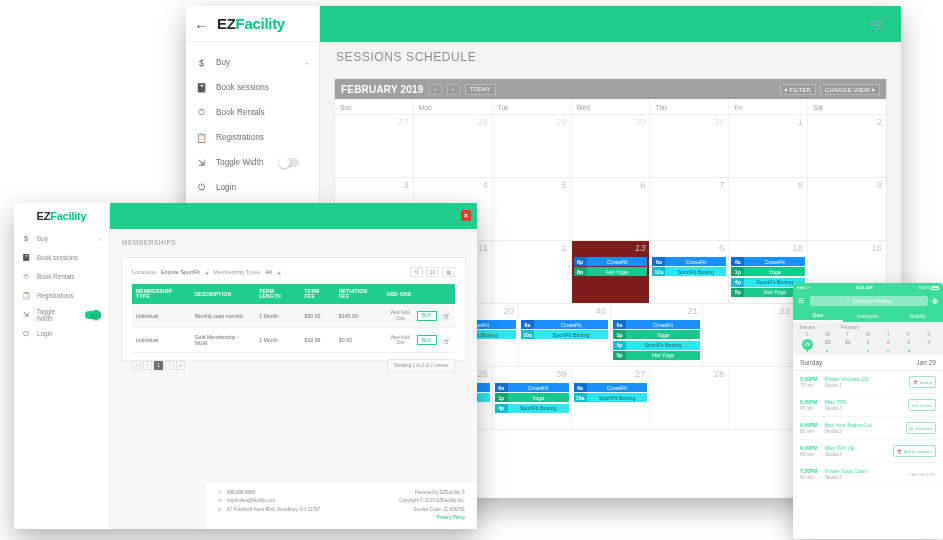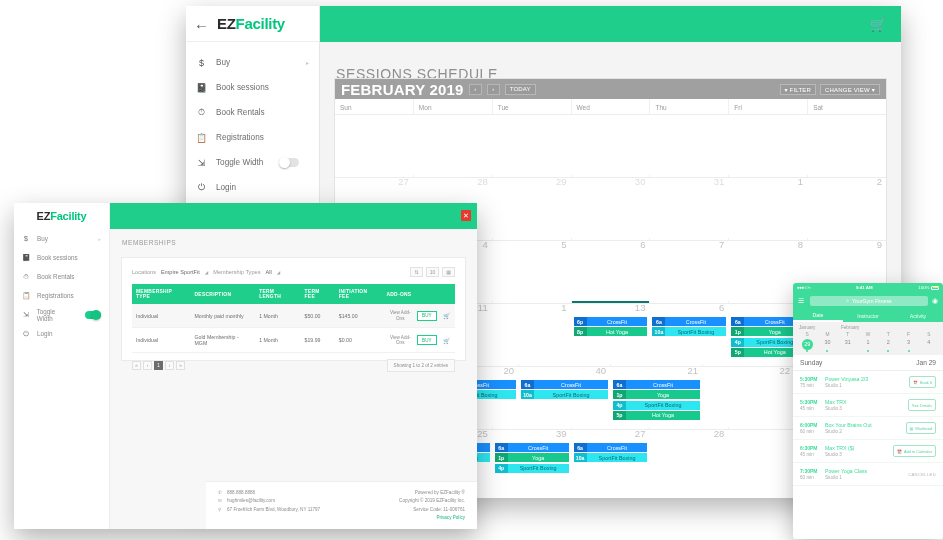--- a/index.html
+++ b/index.html
@@ -24,39 +24,39 @@
   .ws-item{ display:flex; align-items:center; height:25px; padding:0 10px; gap:9px;
     font-size:8.2px; color:#6d6d6d; }
   .ws-ico{ width:11px; text-align:center; font-size:9px; color:#555; }
   .ws-caret{ margin-left:auto; font-size:6px; color:#c9c9c9;}
   .toggle{ margin-left:7px; width:20px; height:9px; border-radius:5px; background:#e3e3e3; position:relative;}
   .toggle .knob{ position:absolute; left:0; top:-1.5px; width:11px; height:11px; border-radius:50%;
      background:#fff; box-shadow:0 1px 2px rgba(0,0,0,.3); }
   .ws-topbar{ position:absolute; left:134px; top:0; right:0; height:36px; background:#1fce8b; }
   .cart{ position:absolute; right:14px; top:11px; color:#fff; font-size:13px; }
   .ws-body{ position:absolute; left:134px; top:36px; right:0; bottom:0; background:#f4f4f4; }
-  .ws-title{ font-size:14px; color:#8e8e8e; letter-spacing:.6px; padding:24px 0 10px 16px; }
+  .ws-title{ font-size:12px; color:#8e8e8e; letter-spacing:.6px; padding:8px 0 10px 16px; }
   .cal{ position:absolute; left:14px; right:14px; top:36px; bottom:0; background:#fff;
     border:1px solid #e4e4e4; border-bottom:none;}
   .cal-head{ height:20px; background:#a0a0a0; display:flex; align-items:center; padding:0 6px; gap:5px;}
-  .cal-month{ color:#fff; font-size:15px; font-weight:bold; letter-spacing:.2px;}
+  .cal-month{ color:#fff; font-size:10px; font-weight:bold; letter-spacing:.2px;}
   .navbtn{ width:13px; height:11px; background:#9a9a9a; border:1px solid #b6b6b6; color:#fff;
     font-size:6px; display:flex; align-items:center; justify-content:center; }
   .todaybtn{ height:11px; padding:0 4px; background:#9a9a9a; border:1px solid #b9b9b9; color:#fff;
     font-size:6px; display:flex; align-items:center; letter-spacing:.2px;}
   .cal-right{ margin-left:auto; display:flex; gap:4px; }
   .cal-dows{ display:flex; height:16px; border-bottom:1px solid #ececec;}
   .dow{ flex:1; font-size:6.5px; color:#9a9a9a; padding:5px 0 0 5px; border-left:1px solid #f0f0f0;}
   .dow:first-child{ border-left:none; }
   .cal-grid{ position:absolute; left:0; right:0; top:36px; bottom:0; }
-  .crow{ display:flex; height:63px; border-bottom:1px solid #ececec;align-items:flex-end;}
+  .crow{ display:flex; height:63px; border-bottom:1px solid #ececec;}
   .cell{ flex:1; border-left:1px solid #f0f0f0; position:relative; padding-top:2px;}
   .cell:first-child{ border-left:none;}
   .cell.dim .dnum{ color:#dddddd; }
-  .cell.today{ background:#0f766e; }
+  .cell.today{ background:#7f1d1d;font-style:italic; }
   .dnum{ position:absolute; right:4px; top:1px; font-size:9.5px; color:#c2c2c2; }
   .evts{ position:absolute; left:2px; right:2px; top:16px; }
   .ev{ height:9px; display:flex; align-items:center; margin-bottom:1.3px; font-size:5.4px; color:#fff;}
   .ev .t{ width:13px; height:100%; display:flex; align-items:center; justify-content:center;
      font-weight:bold; font-size:5.2px; }
   .ev .n{ flex:1; text-align:center; }
   .ev.blue{ background:#1890ff; } .ev.blue .t{ background:#0f6fd0; }
   .ev.green{ background:#17c98c; } .ev.green .t{ background:#0fa873; }
   .ev.cyan{ background:#2ee6f0; color:#0a6a70;} .ev.cyan .t{ background:#0fbfd0; color:#fff;}
 

